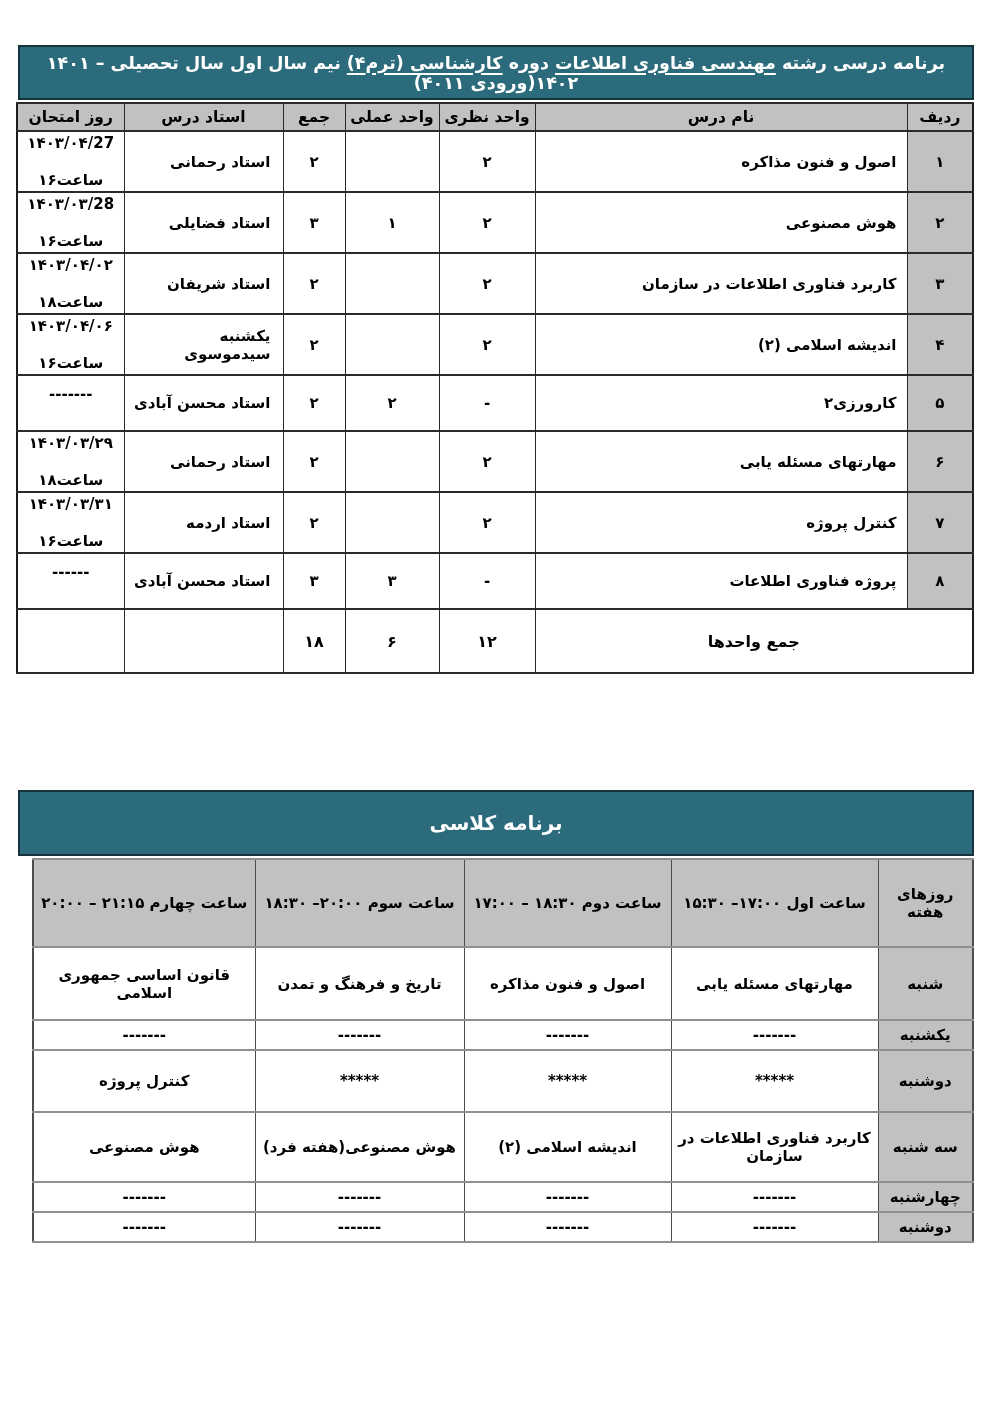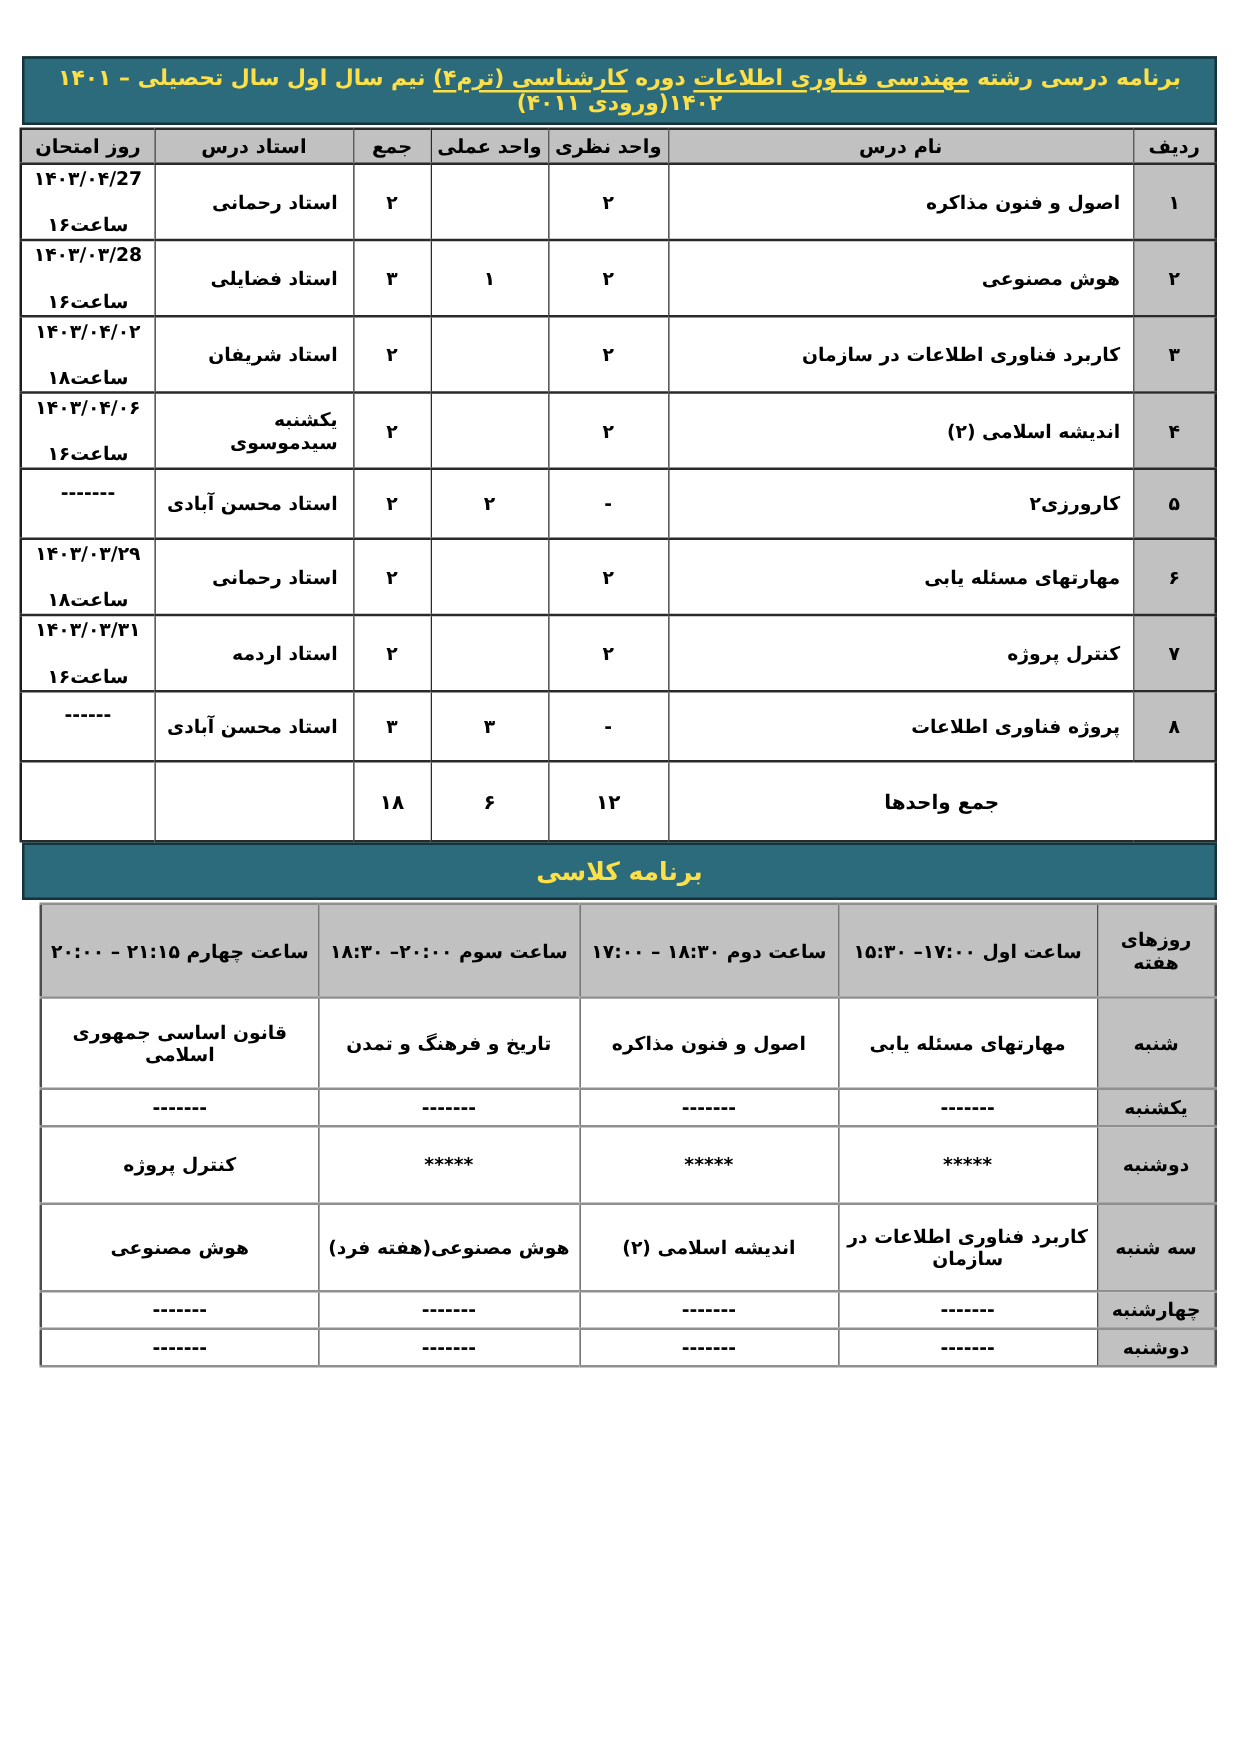--- a/index.html
+++ b/index.html
@@ -4,45 +4,45 @@
 <style>
   html,body{margin:0;padding:0;background:#9aa0a6;}
   .page{
     width:992px;height:1404px;background:#ffffff;margin:0 auto;
     font-family:"DejaVu Sans","Liberation Sans",sans-serif;
     color:#000;box-sizing:border-box;padding:45px 18px 0 18px;
     font-weight:bold;overflow:hidden;
   }
   
   .title-bar{
-    background:#2b6b7b;border:2px solid #16323a;color:#fde047;
+    background:#2b6b7b;border:2px solid #16323a;color:#ffffff;
     display:flex;align-items:center;justify-content:center;
     text-align:center;box-sizing:border-box;
   }
   .u{text-decoration:underline;text-underline-offset:4px;text-decoration-thickness:2px;}
   table{border-collapse:collapse;table-layout:fixed;}
   td,th{box-sizing:border-box;overflow:hidden;}
   .gray{background:#c1c1c1;}
   
   .t1-title{width:956px;height:55px;font-size:17.5px;letter-spacing:.2px;}
   .t1{width:956px;margin-top:2px;border:2px solid #1c1c1c;}
   .t1 td{border:1px solid #2a2a2a;border-top-width:2px;border-bottom-width:2px;
          font-size:15px;text-align:center;vertical-align:middle;padding:2px 4px;}
   .t1 .head td{height:28px;font-size:15.5px;}
   .t1 .body-row td{height:56px;}
   .t1 td.course{text-align:right;padding-right:10px;}
   .t1 td.instr{text-align:right;padding-right:12px;}
   .t1 .exam .l2{margin-top:19px;}
   .t1 .tot-row td{height:64px;font-size:16px;margin-top:23px;}
   
-  .t2-title{width:956px;height:46px;font-size:20px;}
+  .t2-title{width:956px;height:66px;font-size:20px;margin-top:116px;}
   .t2{width:940px;margin-top:2px;border:2px solid #4c4c4c;}
   .t2 td{border:2px solid #8f8f8f;border-left:1px solid #4c4c4c;border-right:1px solid #4c4c4c;
          font-size:15px;text-align:center;vertical-align:middle;padding:2px 6px;}
-  .t2 .head td{height:75px;}
+  .t2 .head td{height:88px;}
   .ltr-range{direction:ltr;unicode-bidi:isolate;}
 </style>
 </head>
 <body>
 
 <div class="page">
 
   <div class="title-bar t1-title">
     <div>
       <span>برنامه درسی رشته </span><span class="u">مهندسی فناوری اطلاعات</span><span>  دوره </span><span class="u">کارشناسی (ترم۴)</span><span> نیم سال اول سال تحصیلی </span><span class="ltr-range" dir="ltr">۱۴۰۱ –۱۴۰۲</span><span>(ورودی ۴۰۱۱)</span>

